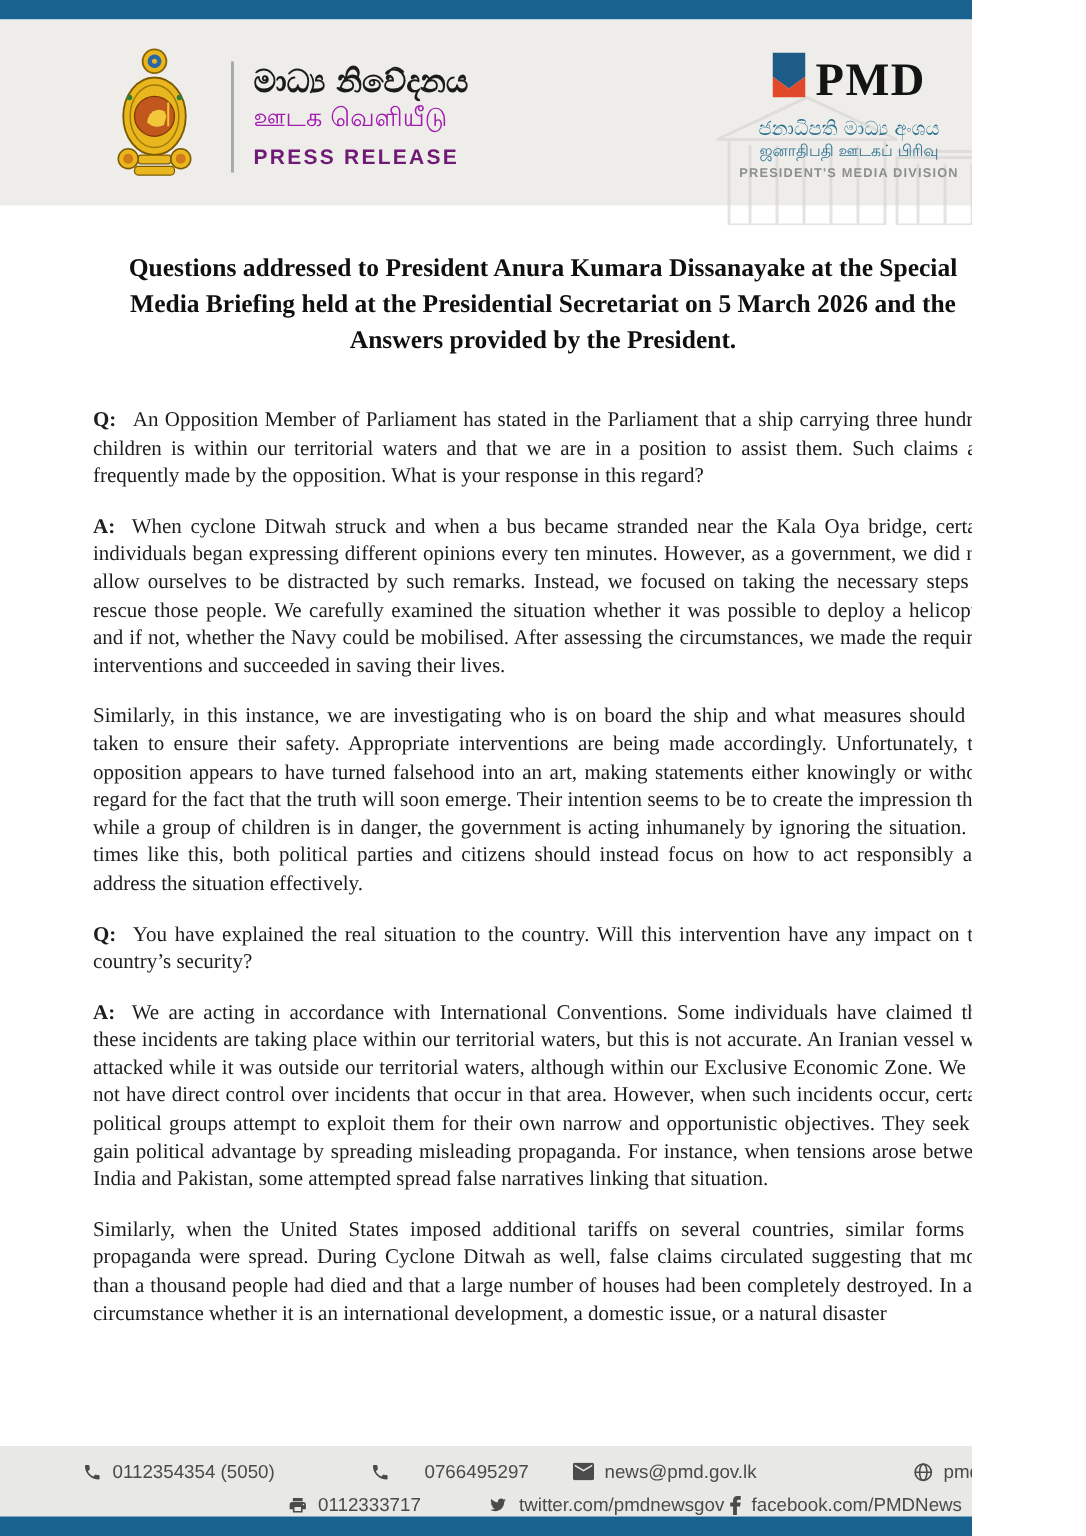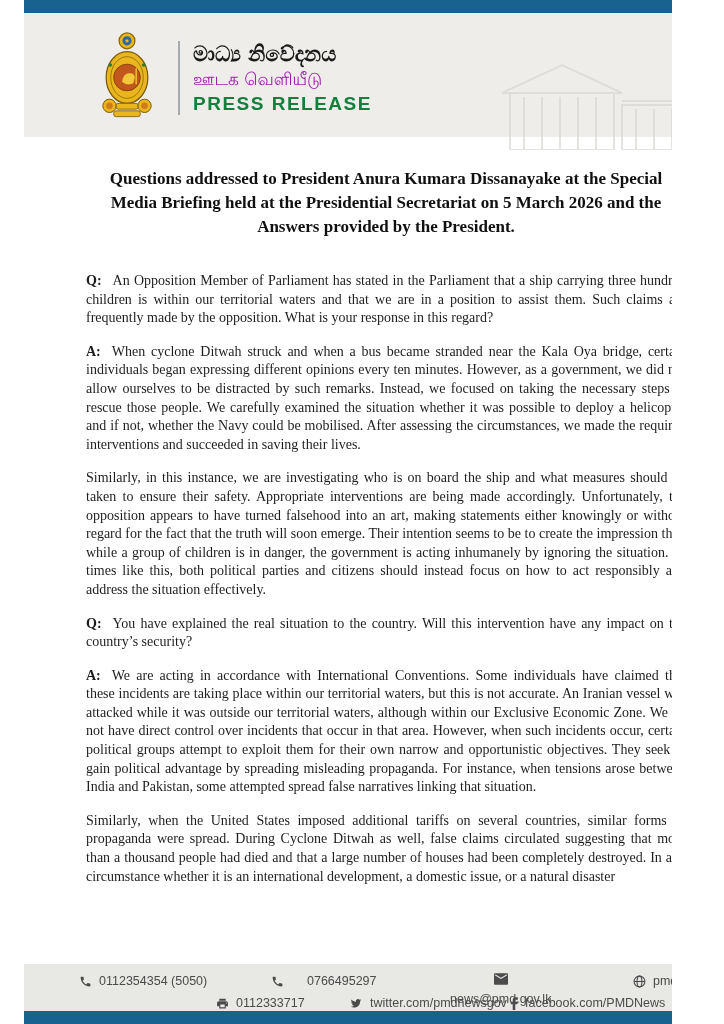--- a/index.html
+++ b/index.html
@@ -1,31 +1,31 @@
 <!DOCTYPE html>
 <html><head>
 <meta charset="utf-8">
 <style>
   html,body{margin:0;padding:0;background:#ffffff;}
   .page{position:relative;width:648px;height:1024px;background:#ffffff;overflow:hidden;
-        font-family:"Liberation Serif",serif;margin-left:24px;}
+        font-family:"Liberation Serif",serif;}
 
   
   .topbar{position:absolute;top:0;left:0;width:724px;height:13px;background:#17628f;}
   .bottombar{position:absolute;top:1011px;left:0;width:724px;height:13px;background:#17628f;}
 
   
   .header{position:absolute;top:13px;left:0;width:724px;height:124px;background:#eeedea;}
   .emblem{position:absolute;left:78px;top:18px;}
   .hdr-divider{position:absolute;left:154px;top:28px;width:2px;height:74px;background:#a8abad;}
   .pr-block{position:absolute;left:169px;top:28px;}
   .pr-sinhala{font-family:"DejaVu Sans",sans-serif;font-size:21px;font-weight:bold;color:#1b1b1b;line-height:26px;}
   .pr-tamil{font-family:"DejaVu Sans",sans-serif;font-size:17px;color:#a21caf;line-height:24px;}
-  .pr-english{font-family:"Liberation Sans",sans-serif;font-size:19px;font-weight:600;
-              letter-spacing:1.5px;color:#15803d;line-height:26px;}
+  .pr-english{font-family:"Liberation Sans",sans-serif;font-size:14px;font-weight:600;
+              letter-spacing:1.5px;color:#701a75;line-height:26px;}
 
   .watermark{position:absolute;right:0;top:40px;opacity:.65;}
   .pmd-block{position:absolute;left:468px;top:22px;width:196px;text-align:center;}
   .pmd-row{display:flex;justify-content:center;align-items:center;gap:7px;margin-bottom:9px;}
   .pmd-name{font-family:"Liberation Serif",serif;font-size:31px;font-weight:bold;
             letter-spacing:1px;color:#141414;line-height:30px;}
   .pmd-sinhala{font-family:"DejaVu Sans",sans-serif;font-size:13px;color:#27708f;line-height:15px;margin-bottom:1px;}
   .pmd-tamil{font-family:"DejaVu Sans",sans-serif;font-size:10.5px;color:#2d7392;line-height:13px;margin-bottom:2px;}
   .pmd-english{font-family:"Liberation Sans",sans-serif;font-size:8.5px;font-weight:bold;
                letter-spacing:.8px;color:#8e8e8c;line-height:11px;}
@@ -36,21 +36,21 @@
              line-height:24px;margin:0 0 33px 0;}
   .para{font-size:14px;line-height:18.6px;text-align:justify;margin:0 0 15px 0;color:#1d1d1d;}
   .para .prefix{font-weight:bold;margin-right:11px;}
   .para .prefix:empty{margin-right:0;}
 
   
   .footer{position:absolute;top:964px;left:0;width:724px;height:47px;background:#e8e8e5;}
   .fitem{position:absolute;display:flex;align-items:center;gap:7px;height:16px;
          font-family:"Liberation Sans",sans-serif;font-size:12.5px;color:#4b4b4b;white-space:nowrap;}
   .fitem svg{flex:0 0 auto;}
-  .r1{top:9px;}
+  .r1{top:9px;justify-content:center;}
   .r2{top:31px;}
 </style>
 </head>
 <body>
 
 <div class="page">
 
   <div class="topbar"></div>
 
   <header class="header">
@@ -102,20 +102,34 @@
         <line x1="144" y1="56" x2="144" y2="97"></line>
           <line x1="162" y1="56" x2="162" y2="97"></line>
         <line x1="180" y1="56" x2="180" y2="97"></line>
           <line x1="198" y1="56" x2="198" y2="97"></line>
         <line x1="216" y1="56" x2="216" y2="97"></line>
           <line x1="234" y1="56" x2="234" y2="97"></line>
         <line x1="130" y1="48" x2="256" y2="48"></line>
       </svg>
     </span>
 
+    <div class="pmd-block">
+      <div class="pmd-row">
+        <span>
+          <svg width="22" height="30" viewBox="0 0 22 30">
+            <polygon points="0,0 22,0 22,16 11,24 0,16" fill="#1d5c86"></polygon>
+            <polygon points="0,16 11,24 22,16 22,30 0,30" fill="#e2492a"></polygon>
+          </svg>
+        </span>
+        <span class="pmd-name">PMD</span>
+      </div>
+      <div class="pmd-sinhala">ජනාධිපති මාධ්‍ය අංශය</div>
+      <div class="pmd-tamil">ஜனாதிபதி ஊடகப் பிரிவு</div>
+      <div class="pmd-english">PRESIDENT'S MEDIA DIVISION</div>
+    </div>
   </header>
 
   <main class="doc">
     <h1 class="doc-title">Questions addressed to President Anura Kumara Dissanayake at the Special Media Briefing held at the Presidential Secretariat on 5 March 2026 and the Answers provided by the President.</h1>
 
     <p class="para"><span class="prefix">Q:</span><span>An Opposition Member of Parliament has stated in the Parliament that a ship carrying three hundred children is within our territorial waters and that we are in a position to assist them. Such claims are frequently made by the opposition. What is your response in this regard?</span></p>
 
     <p class="para"><span class="prefix">A:</span><span>When cyclone Ditwah struck and when a bus became stranded near the Kala Oya bridge, certain individuals began expressing different opinions every ten minutes. However, as a government, we did not allow ourselves to be distracted by such remarks. Instead, we focused on taking the necessary steps to rescue those people. We carefully examined the situation whether it was possible to deploy a helicopter and if not, whether the Navy could be mobilised. After assessing the circumstances, we made the required interventions and succeeded in saving their lives.</span></p>
 
     <p class="para"><span class="prefix"></span><span>Similarly, in this instance, we are investigating who is on board the ship and what measures should be taken to ensure their safety. Appropriate interventions are being made accordingly. Unfortunately, the opposition appears to have turned falsehood into an art, making statements either knowingly or without regard for the fact that the truth will soon emerge. Their intention seems to be to create the impression that, while a group of children is in danger, the government is acting inhumanely by ignoring the situation. At times like this, both political parties and citizens should instead focus on how to act responsibly and address the situation effectively.</span></p>
@@ -136,21 +150,21 @@
       <span>0112354354 (5050)</span>
     </span>
 
     <span class="fitem r1" style="left:247px;gap:23px;">
       <svg width="13" height="13" viewBox="0 0 24 24" fill="#4b4b4b">
           <path d="M6.62 10.79c1.44 2.83 3.76 5.14 6.59 6.59l2.2-2.2c.27-.27.67-.36 1.02-.24 1.12.37 2.33.57 3.57.57.55 0 1 .45 1 1V20c0 .55-.45 1-1 1-9.39 0-17-7.61-17-17 0-.55.45-1 1-1h3.5c.55 0 1 .45 1 1 0 1.25.2 2.45.57 3.57.11.35.03.74-.25 1.02l-2.2 2.2z"></path>
         </svg>
       <span>0766495297</span>
     </span>
 
-    <span class="fitem r1" style="left:426px;flex-direction:column;">
+    <span class="fitem r1" style="left:382px;">
       <svg width="14" height="12" viewBox="0 0 24 20" fill="#4b4b4b">
           <path d="M22 0H2C.9 0 0 .9 0 2v16c0 1.1.9 2 2 2h20c1.1 0 2-.9 2-2V2c0-1.1-.9-2-2-2zm0 4l-10 6L2 4V2l10 6 10-6v2z"></path>
         </svg>
       <span>news@pmd.gov.lk</span>
     </span>
 
     <span class="fitem r1" style="left:609px;">
       <svg width="13" height="13" viewBox="0 0 24 24" fill="none" stroke="#4b4b4b" stroke-width="2">
           <circle cx="12" cy="12" r="10"></circle>
           <ellipse cx="12" cy="12" rx="4.5" ry="10"></ellipse>

